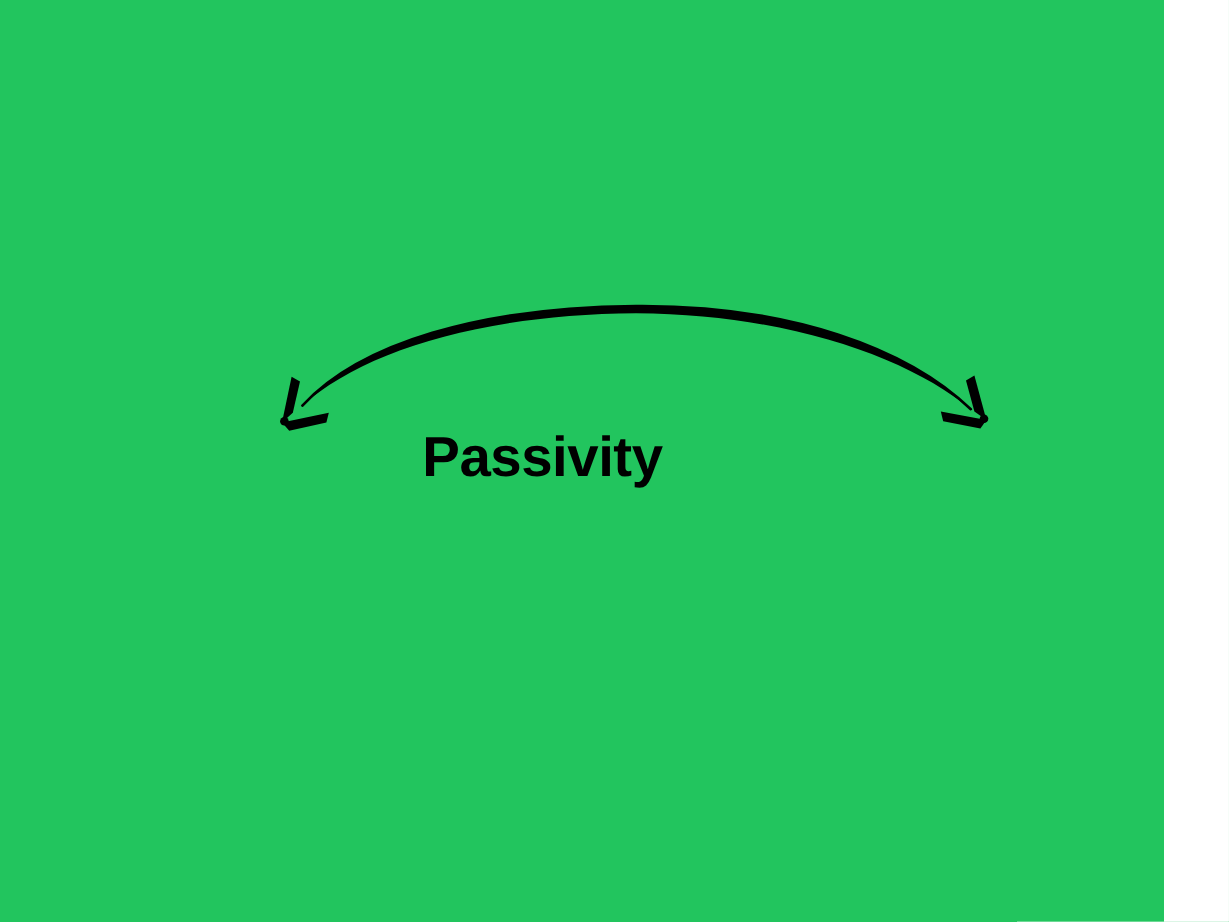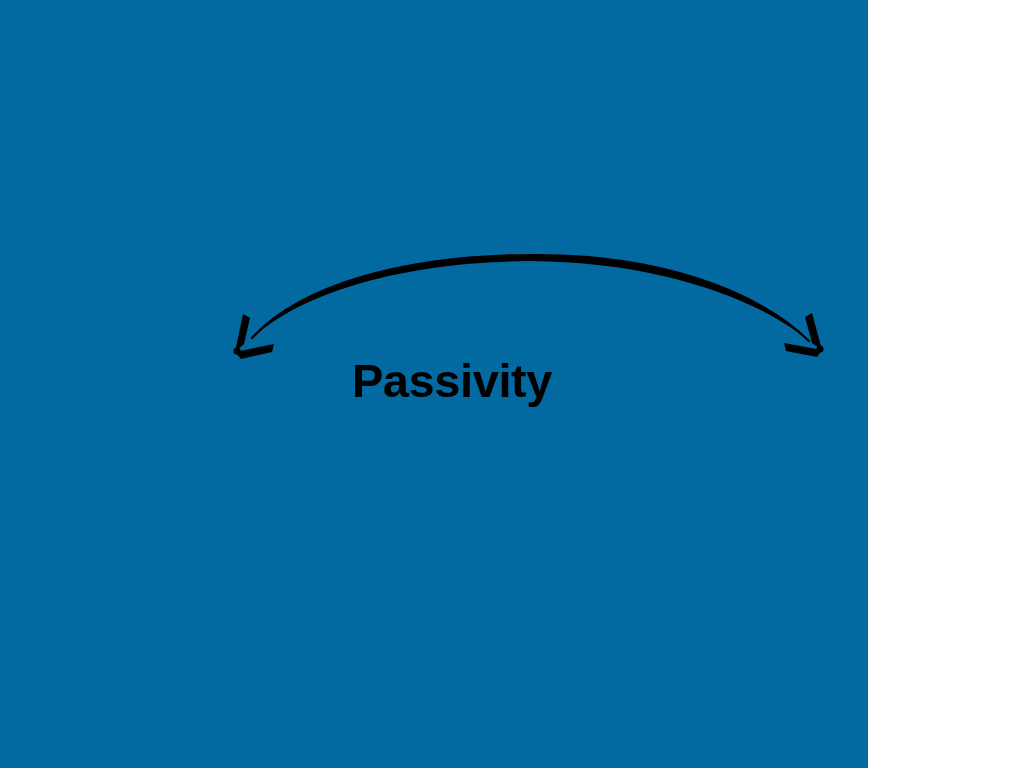--- a/index.html
+++ b/index.html
@@ -12,23 +12,23 @@
     width: 1024px;
     height: 768px;
     position: relative;
     overflow: hidden;
     font-family: "Liberation Sans", sans-serif;
   }
   #diagram-stage {
     position: absolute;
     left: 0;
     top: 0;
-    width: 868px;
+    width: 970px;
     height: 768px;
-    background: #0369a1;
+    background: #22c55e;
   }
   #arc-layer {
     position: absolute;
     left: 0;
     top: 0;
     width: 1024px;
     height: 768px;
     display: block;
   }
   #label-row {

